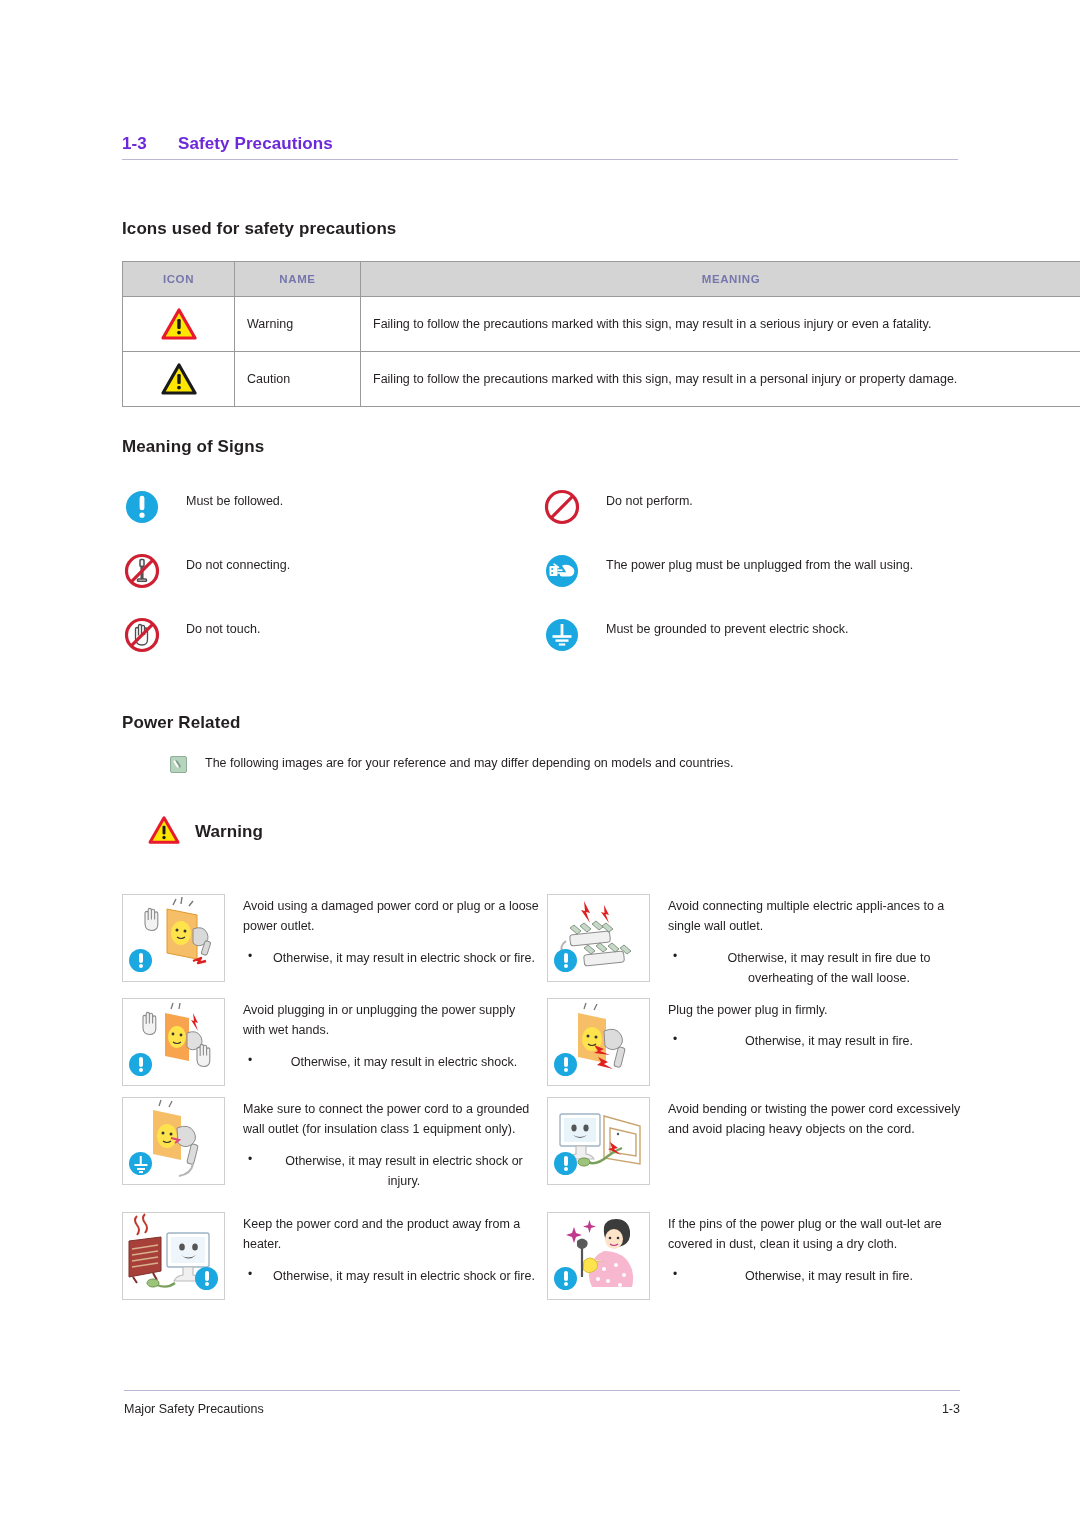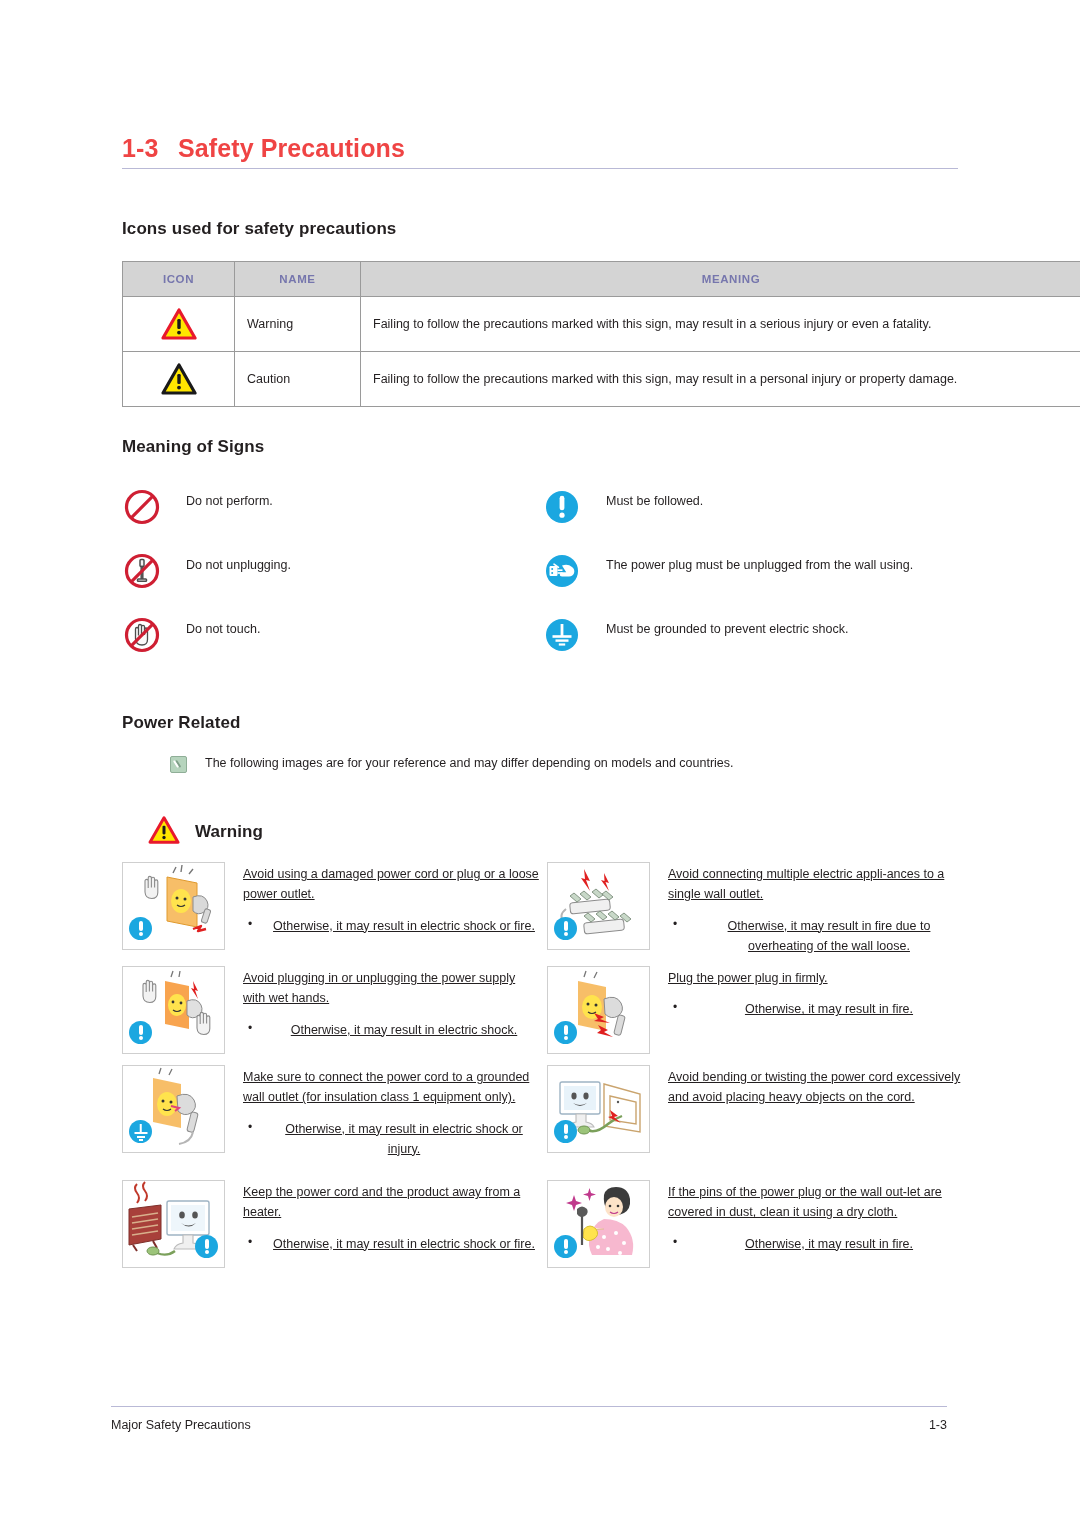--- a/index.html
+++ b/index.html
@@ -24,23 +24,23 @@
   }
 
   
   .sec-title-wrap {
     position: absolute;
     left: 122px;
     top: 134px;
     width: 836px;
   }
   .sec-title {
-    font-size: 25px;
+    font-size: 17px;
     font-weight: bold;
-    color: #ef4444;
+    color: #6d28d9;
     letter-spacing: 0.1px;
     white-space: nowrap;
   }
   .sec-num { display: inline-block; min-width: 56px; }
   .sec-title-rule {
     margin-top: 5px;
     border-bottom: 1.5px solid #b9b9d6;
     width: 836px;
   }
 
@@ -180,23 +180,22 @@
     font-weight: bold;
     color: #231f20;
     margin-left: 11px;
     letter-spacing: 0.1px;
   }
 
   
   .items {
     position: absolute;
     left: 122px;
-    top: 862px;
+    top: 894px;
     width: 850px;
-    text-decoration: underline;
   }
   .items-row { display: flex; }
   .item {
     display: flex;
     width: 425px;
     box-sizing: border-box;
     padding-right: 8px;
   }
   .item-fig {
     position: relative;
@@ -293,24 +292,23 @@
 
   .fig-art {
     position: absolute;
     left: 0; top: 0;
     width: 103px; height: 88px;
   }
 
   
   .footer {
     position: absolute;
-    left: 111px;
+    left: 124px;
     top: 1390px;
     width: 836px;
-    margin-top: 16px;
   }
   .footer-rule {
     border-top: 1.2px solid #b9b9d6;
     width: 836px;
   }
   .footer-row {
     display: flex;
     justify-content: space-between;
     margin-top: 11px;
     font-size: 12.5px;
@@ -375,52 +373,52 @@
   </table>
 
   <div class="h2" id="h2-signs">Meaning of Signs</div>
 
   <div class="signs">
 
     <div class="signs-row">
       <div class="sign-cell">
         <div class="sign-ico">
           <svg width="40" height="40" viewBox="0 0 40 40">
-            <circle cx="20" cy="20" r="15.5" fill="none" stroke="#cf1f33" stroke-width="3.2"></circle>
-            <line x1="9.2" y1="30.8" x2="30.8" y2="9.2" stroke="#cf1f33" stroke-width="3.2"></line>
-          </svg>
-        </div>
-        <div class="sign-txt">Do not perform.</div>
+            <circle cx="20" cy="20" r="16" fill="#1ba7e0"></circle>
+            <rect x="17.6" y="8.8" width="4.8" height="14.4" rx="2.4" fill="#ffffff"></rect>
+            <circle cx="20" cy="28.2" r="2.6" fill="#ffffff"></circle>
+          </svg>
+        </div>
+        <div class="sign-txt">Must be followed.</div>
       </div>
       <div class="sign-cell">
         <div class="sign-ico">
           <svg width="40" height="40" viewBox="0 0 40 40">
-            <circle cx="20" cy="20" r="16" fill="#1ba7e0"></circle>
-            <rect x="17.6" y="8.8" width="4.8" height="14.4" rx="2.4" fill="#ffffff"></rect>
-            <circle cx="20" cy="28.2" r="2.6" fill="#ffffff"></circle>
-          </svg>
-        </div>
-        <div class="sign-txt">Must be followed.</div>
+            <circle cx="20" cy="20" r="15.5" fill="none" stroke="#cf1f33" stroke-width="3.2"></circle>
+            <line x1="9.2" y1="30.8" x2="30.8" y2="9.2" stroke="#cf1f33" stroke-width="3.2"></line>
+          </svg>
+        </div>
+        <div class="sign-txt">Do not perform.</div>
       </div>
     </div>
 
     <div class="signs-row">
       <div class="sign-cell">
         <div class="sign-ico">
           <svg width="40" height="40" viewBox="0 0 40 40">
             <g stroke="#4d4d4d" stroke-width="1.5" fill="#f2f2f2">
               <rect x="18" y="8.5" width="4" height="7" rx="1"></rect>
               <rect x="19.2" y="15.5" width="1.6" height="13"></rect>
               <rect x="15.5" y="28" width="9" height="2.2" rx="0.8"></rect>
             </g>
             <circle cx="20" cy="20" r="15.5" fill="none" stroke="#cf1f33" stroke-width="3.2"></circle>
             <line x1="9.2" y1="30.8" x2="30.8" y2="9.2" stroke="#cf1f33" stroke-width="3.2"></line>
           </svg>
         </div>
-        <div class="sign-txt">Do not unplugging.</div>
+        <div class="sign-txt">Do not connecting.</div>
       </div>
       <div class="sign-cell">
         <div class="sign-ico">
           <svg width="40" height="40" viewBox="0 0 40 40">
             <circle cx="20" cy="20" r="16" fill="#1ba7e0"></circle>
             <rect x="7.5" y="15" width="8" height="10" rx="1.2" fill="#ffffff"></rect>
             <circle cx="10.2" cy="18" r="1" fill="#1ba7e0"></circle>
             <circle cx="10.2" cy="22" r="1" fill="#1ba7e0"></circle>
             <rect x="15.5" y="18.4" width="5" height="1.6" fill="#ffffff"></rect>
             <rect x="15.5" y="21.2" width="5" height="1.6" fill="#ffffff"></rect>

